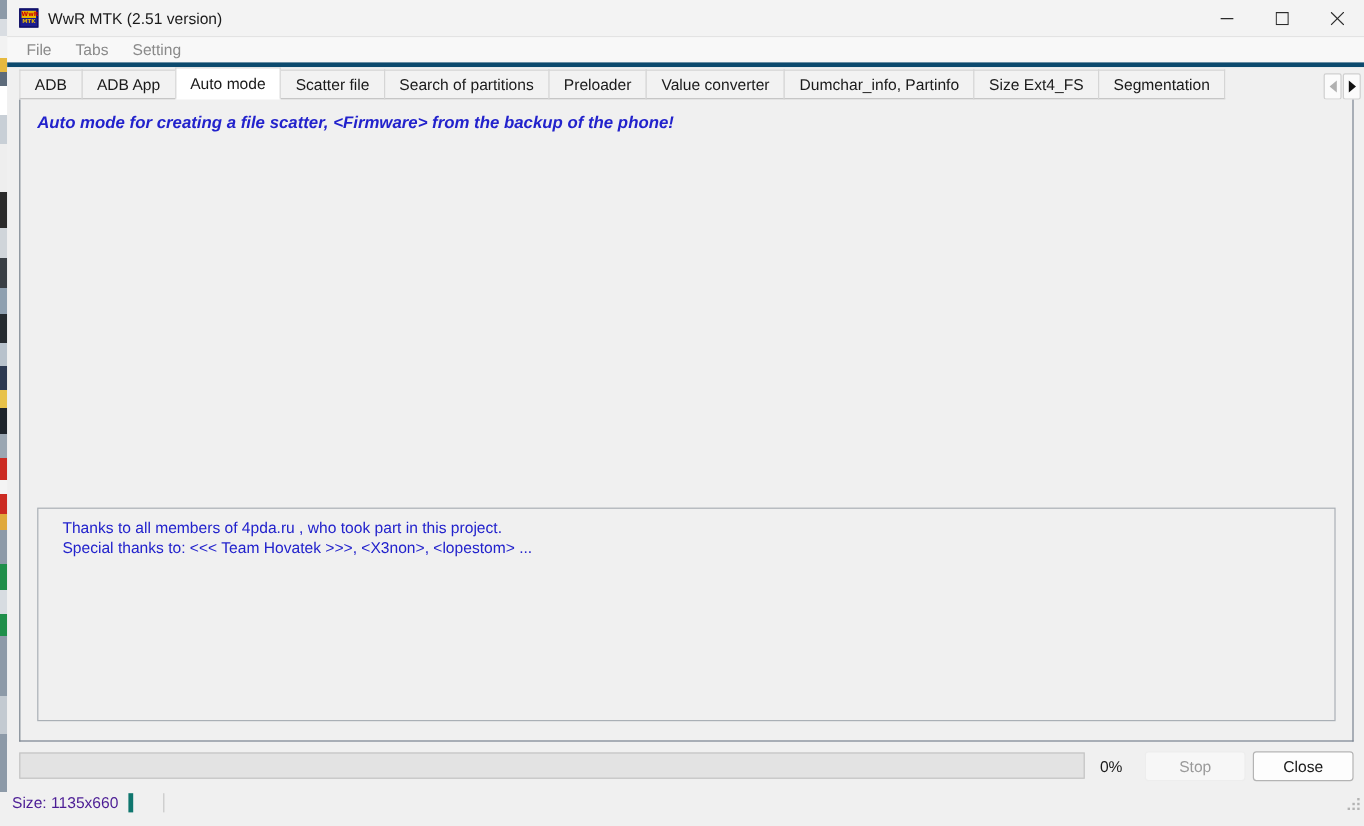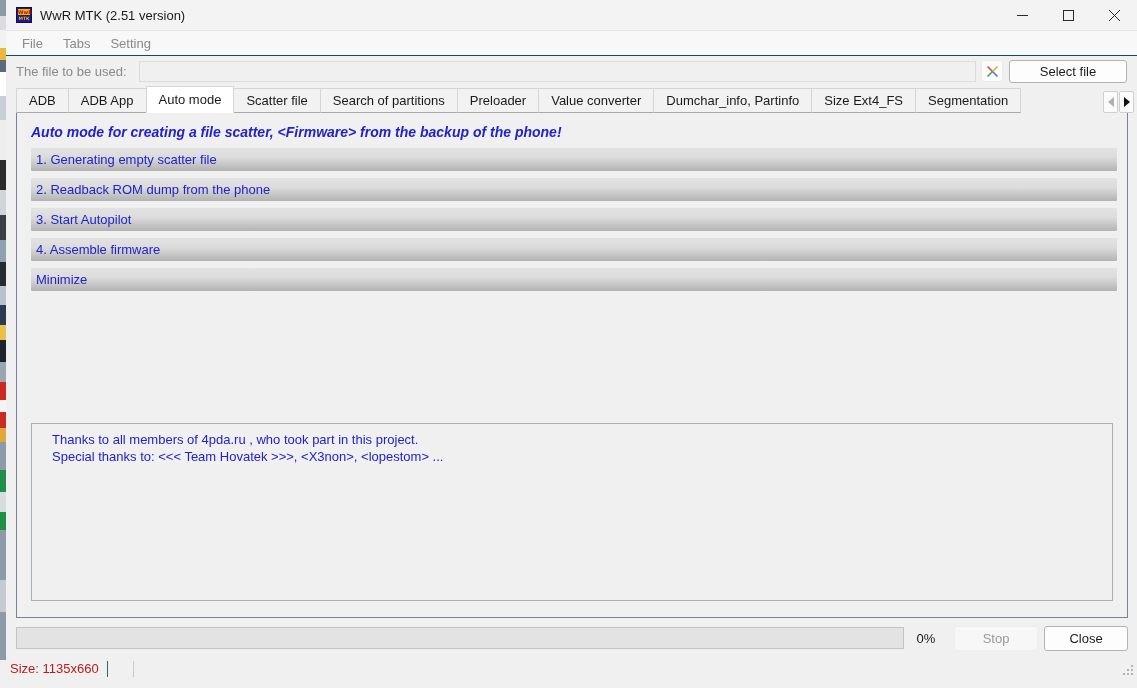--- a/index.html
+++ b/index.html
@@ -86,21 +86,21 @@
   .win-btn {
     width: 46px; height: 31px; display: flex;
     align-items: center; justify-content: center;
     color: #2b2b2b;
   }
   .win-btn svg { display: block; }
 
   
   .menubar {
     height: 25px; background: #f8f8f8; display: flex; align-items: center;
-    padding-left: 6px; flex: 0 0 25px; border-bottom: 1px solid #0c4a6e;
+    padding-left: 6px; flex: 0 0 25px; border-bottom: 4px solid #0c4a6e;
   }
   .menu-item {
     padding: 3px 10px; font-size: 13px; color: #8a8a8a;
   }
 
   
   .filerow {
     height: 30px; display: flex; align-items: center;
     padding: 0 10px; flex: 0 0 30px; background: #f0f0f0;
   }
@@ -220,22 +220,22 @@
     background: #fdfdfd; border: 1px solid #b4b4b4; color: #1a1a1a;
   }
 
   
   .statusbar {
     height: 22px; display: flex; align-items: center;
     flex: 0 0 22px; background: #f0f0f0; position: relative;
     padding-left: 4px;
   }
   .status-cell {
-    font-size: 13px; color: #b91c1c; padding-right: 8px;
-    border-right: 1px solid #0f766e; height: 16px; line-height: 16px;
+    font-size: 13px; color: #4c1d95; padding-right: 8px;
+    border-right: 4px solid #0f766e; height: 16px; line-height: 16px;
   }
   .status-cell2 {
     width: 26px; height: 16px; border-right: 1px solid #c8c8c8;
   }
   .grip {
     position: absolute; right: 3px; bottom: 2px; width: 13px; height: 13px;
   }
   .grip i {
     position: absolute; width: 2px; height: 2px; background: #b3b3b3; display: block;
   }
@@ -272,33 +272,20 @@
       </div>
     </div>
   </div>
 
   <div class="menubar">
     <div class="menu-item">File</div>
     <div class="menu-item">Tabs</div>
     <div class="menu-item">Setting</div>
   </div>
 
-  <div class="filerow">
-    <div class="filerow-label">The file to be used:</div>
-    <input class="file-input" type="text" value="" style="">
-    <div class="clear-btn">
-      <svg width="13" height="13" viewBox="0 0 13 13">
-        <line x1="1.5" y1="1.5" x2="6.5" y2="6.5" stroke="#d14b3e" stroke-width="1.6"></line>
-        <line x1="6.5" y1="6.5" x2="11.5" y2="11.5" stroke="#3a7fd5" stroke-width="1.6"></line>
-        <line x1="11.5" y1="1.5" x2="6.5" y2="6.5" stroke="#e0a93c" stroke-width="1.6"></line>
-        <line x1="6.5" y1="6.5" x2="1.5" y2="11.5" stroke="#4aa05c" stroke-width="1.6"></line>
-      </svg>
-    </div>
-    <div class="select-file-btn">Select file</div>
-  </div>
 
   <div class="tabstrip">
     <div class="tabs-scroll">
       <div class="tab">ADB</div>
       <div class="tab">ADB App</div>
       <div class="tab active">Auto mode</div>
       <div class="tab">Scatter file</div>
       <div class="tab">Search of partitions</div>
       <div class="tab">Preloader</div>
       <div class="tab">Value converter</div>
@@ -313,27 +300,20 @@
       <div class="tab-arrow">
         <span class="tri tri-right"></span>
       </div>
     </div>
   </div>
 
   <div class="tabpage">
 
     <div class="page-heading">Auto mode for creating a file scatter, &lt;Firmware&gt; from the backup of the phone!</div>
 
-    <div class="btn-list">
-      <button class="big-btn">1. Generating empty scatter file</button>
-      <button class="big-btn">2. Readback ROM dump from the phone</button>
-      <button class="big-btn">3. Start Autopilot</button>
-      <button class="big-btn">4. Assemble firmware</button>
-      <button class="big-btn">Minimize</button>
-    </div>
 
     <div class="spacer"></div>
 
     <div class="logbox">Thanks to all members of 4pda.ru , who took part in this project.
 Special thanks to: &lt;&lt;&lt; Team Hovatek &gt;&gt;&gt;, &lt;X3non&gt;, &lt;lopestom&gt; ...</div>
   </div>
 
   <div class="bottombar">
     <div class="progress">
       <div class="progress-fill" style="width: 0%;"></div>

